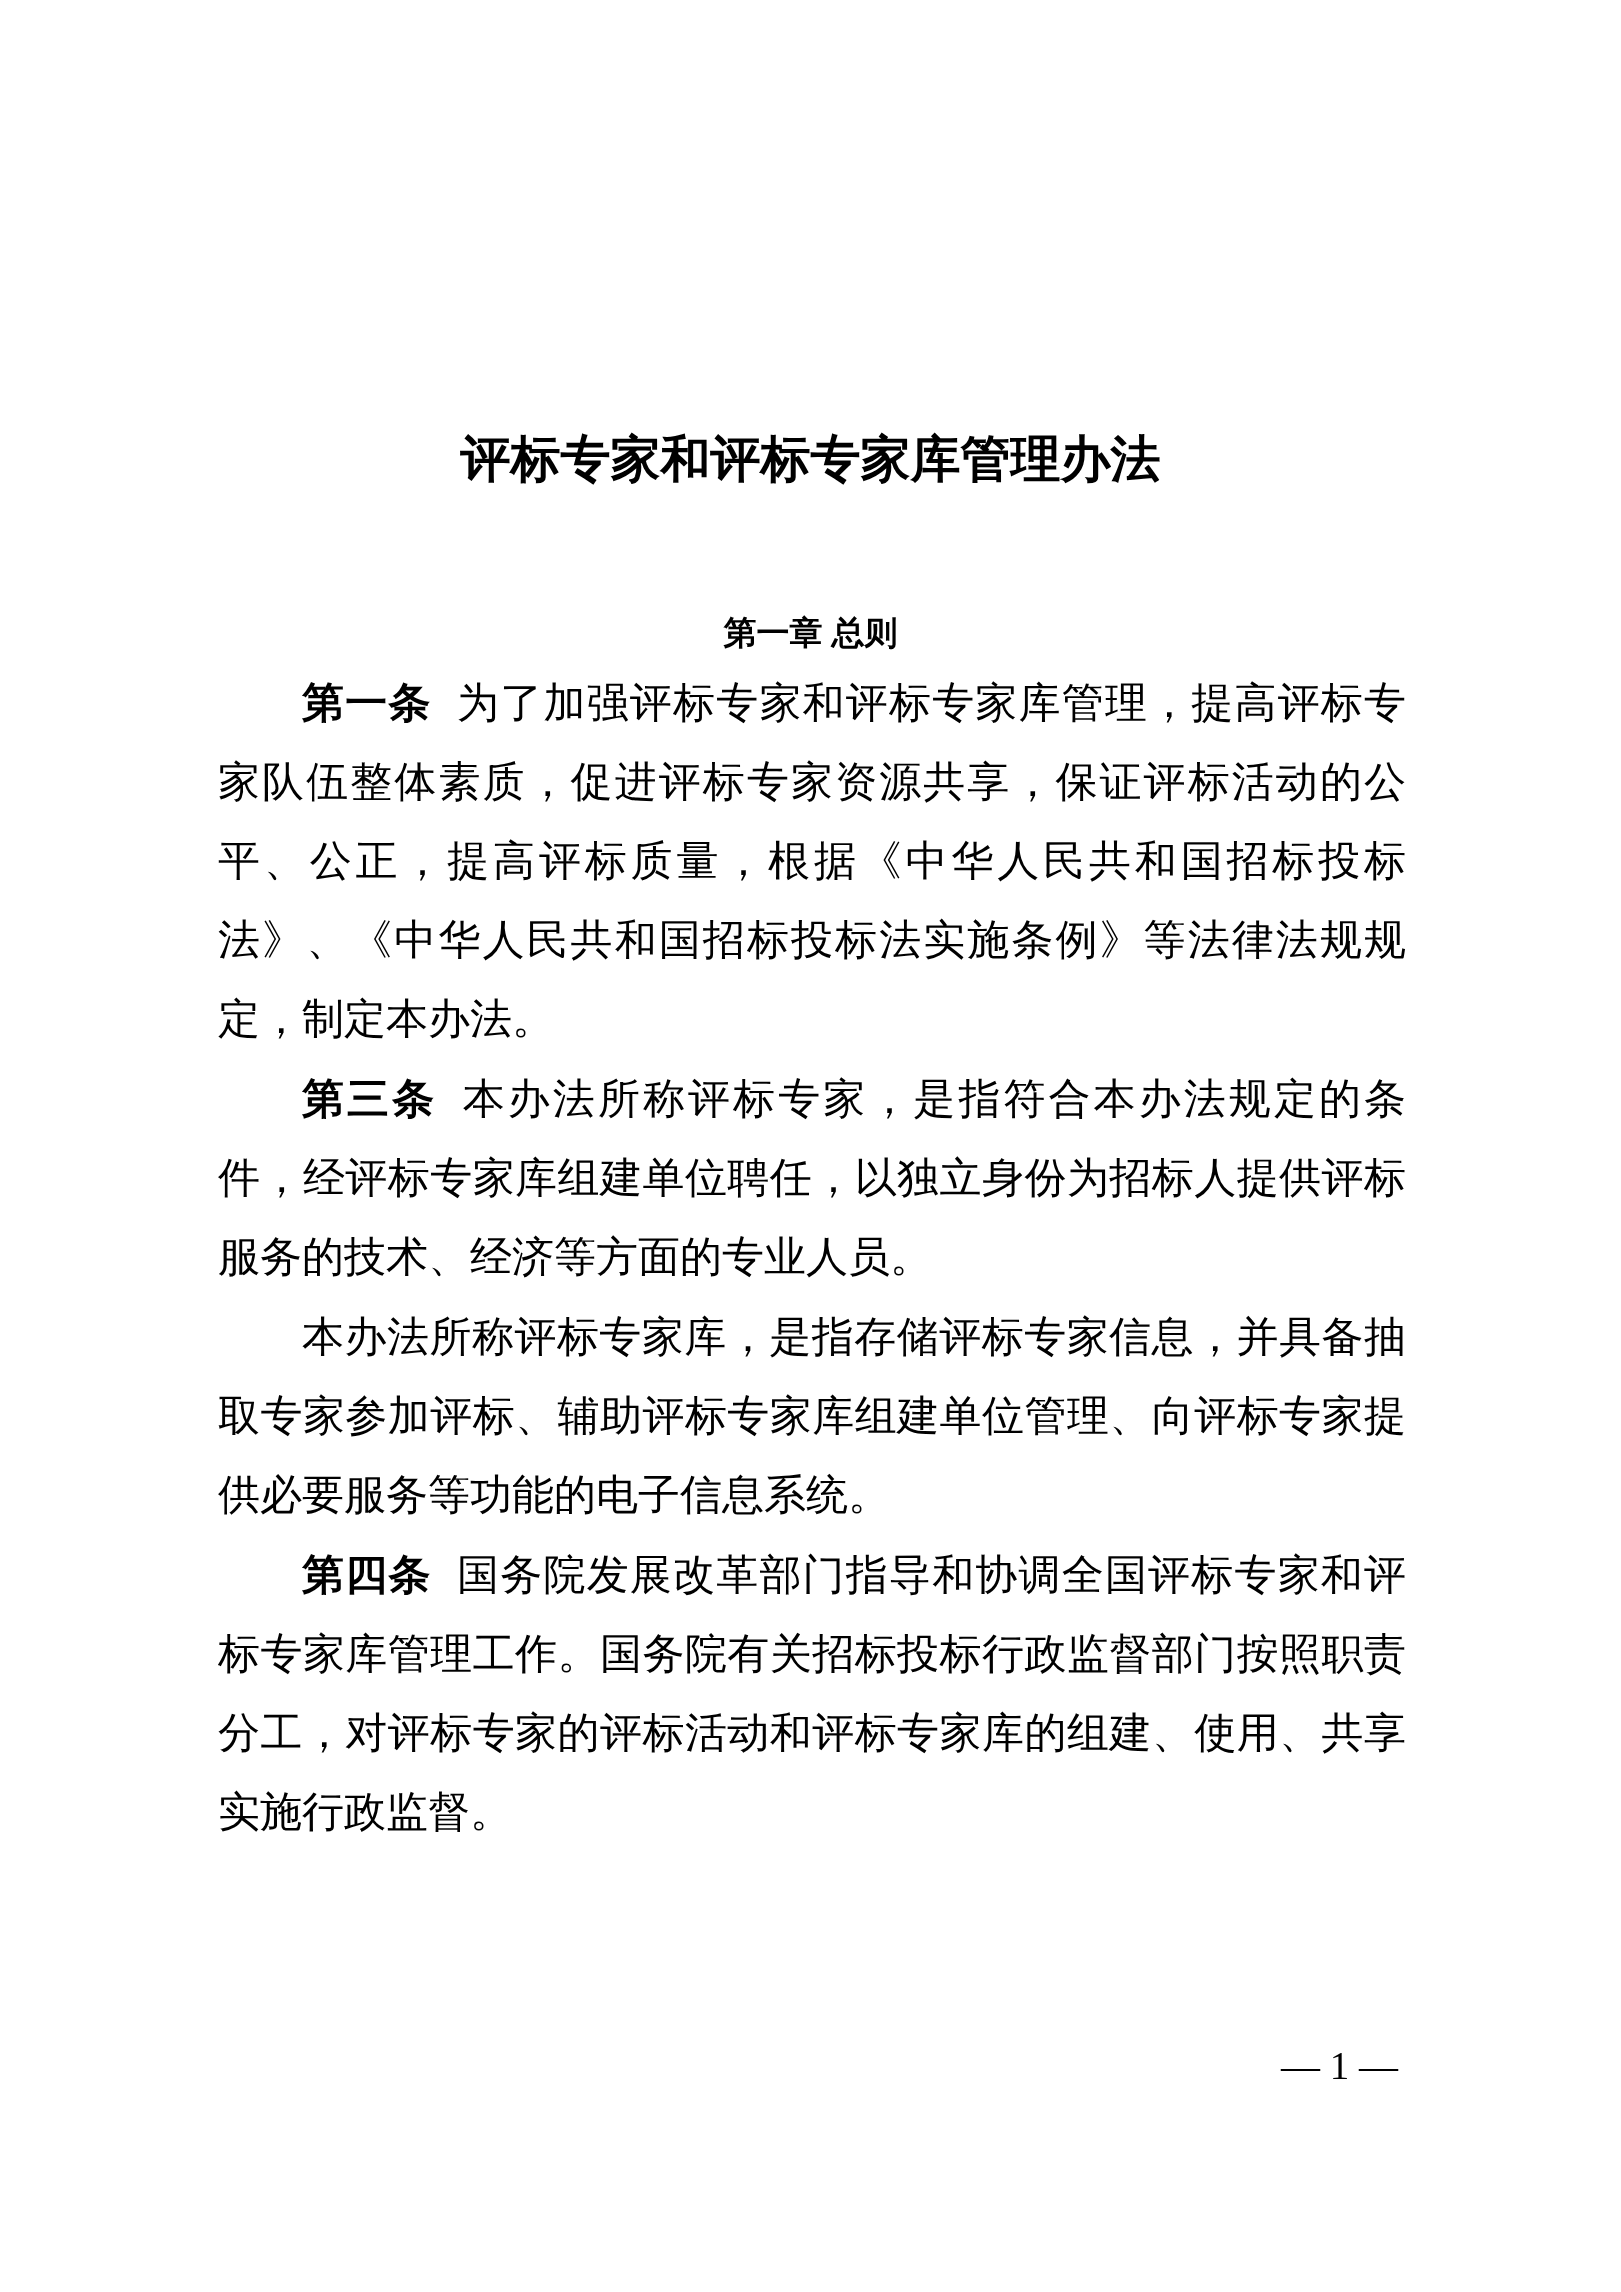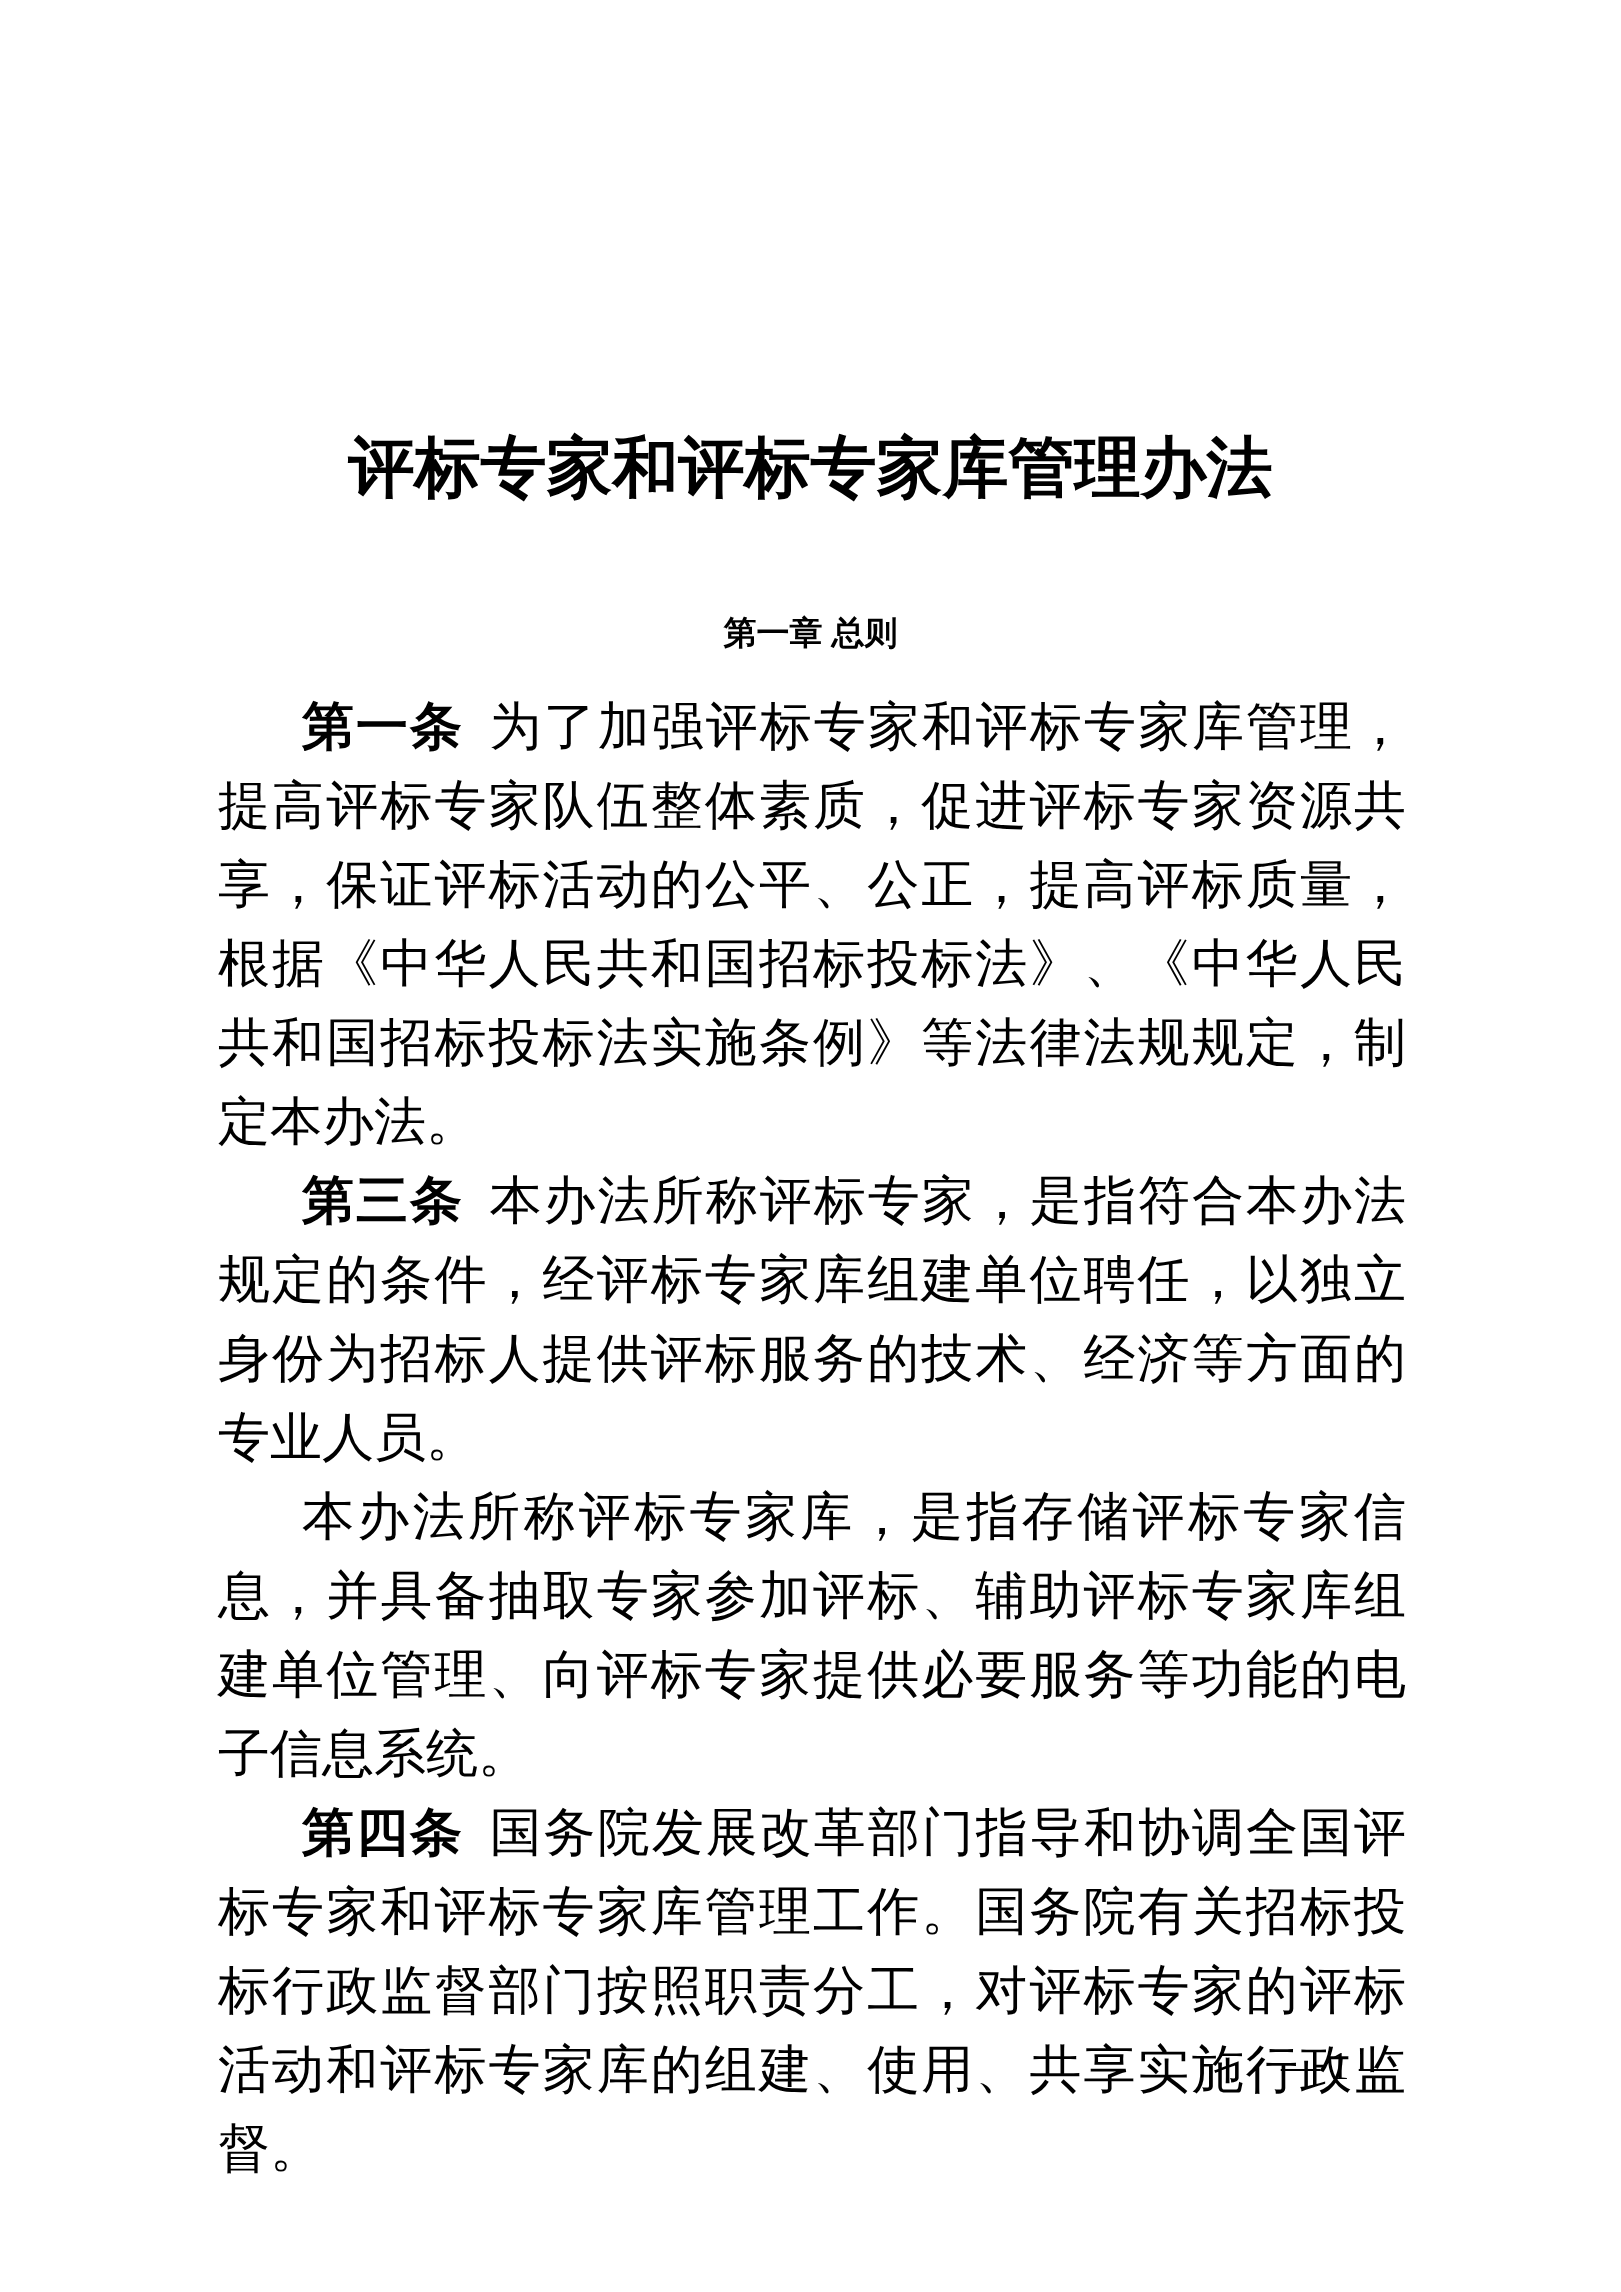--- a/index.html
+++ b/index.html
@@ -19,44 +19,44 @@
     height: 2293px;
     background: #ffffff;
   }
   .doc-title {
     position: absolute;
     top: 433px;
     left: 0;
     width: 1621px;
     margin: 0;
     text-align: center;
-    font-size: 66px;
+    font-size: 50px;
     font-weight: bold;
     line-height: 1.05;
     letter-spacing: 0px;
     font-family: "Liberation Serif", "DejaVu Serif", serif;
   }
   .chapter-heading {
     position: absolute;
     top: 616px;
     left: 0;
     width: 1621px;
     margin: 0;
     text-align: center;
     font-size: 33px;
     font-weight: bold;
     line-height: 1.05;
     font-family: "Liberation Sans", "DejaVu Sans", sans-serif;
   }
   .doc-body {
     position: absolute;
-    top: 687px;
+    top: 663px;
     left: 218px;
     width: 1188px;
-    font-size: 52px;
+    font-size: 42px;
     line-height: 79px;
     text-align: justify;
     text-justify: inter-character;
     font-family: "Liberation Serif", "DejaVu Serif", serif;
   }
   .para {
     margin: 0;
     padding: 0;
     text-indent: 84px;
   }

